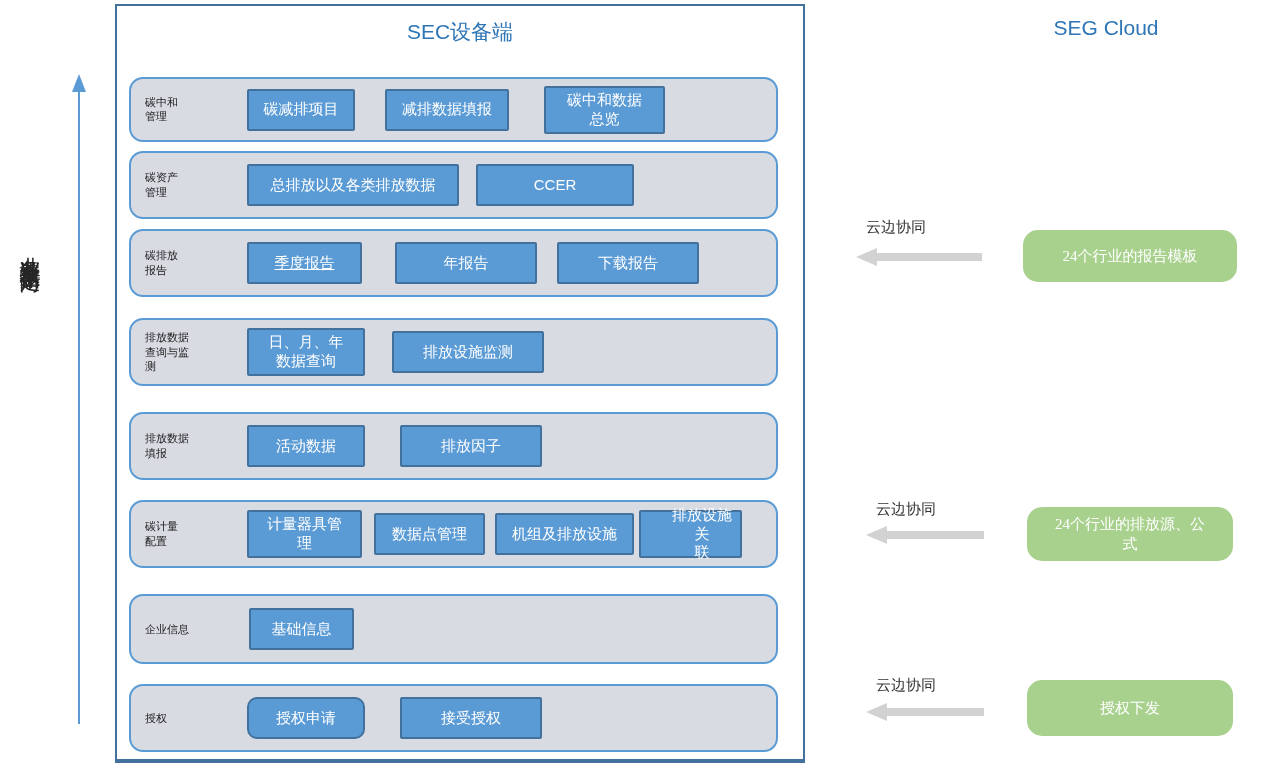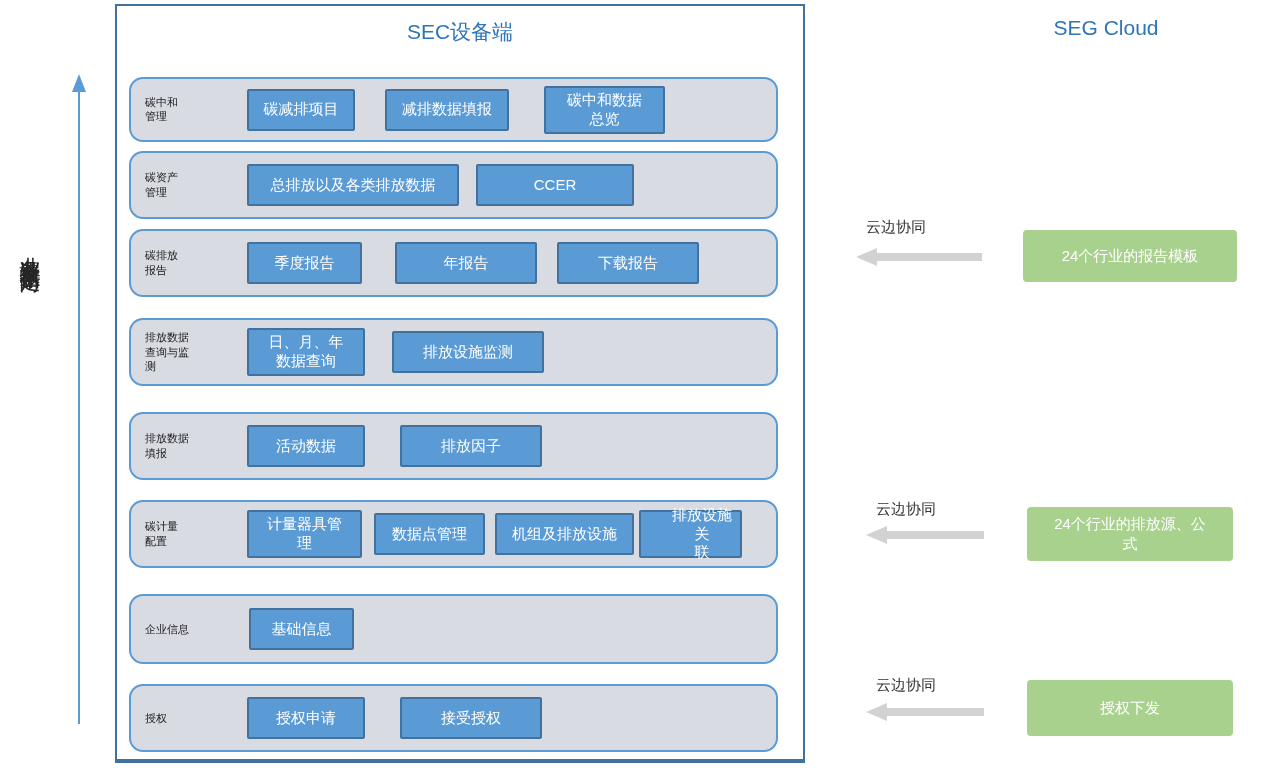--- a/index.html
+++ b/index.html
@@ -45,24 +45,24 @@
   }
   .btn.tall{height:48px;font-family:Liberation Serif, serif;}
 
   
   .cloud-title{
     left:1000px;top:16px;width:212px;text-align:center;
     color:#2E75B6;font-size:21px;
   }
   .sync-label{font-size:15px;color:#333333;}
   .cloud-box{
-    background:#A9D18E;border-radius:4px;box-sizing:border-box;
+    background:#A9D18E;border-radius:15px;box-sizing:border-box;
     color:#ffffff;font-size:15px;line-height:1.35;
     display:flex;align-items:center;justify-content:center;
-    text-align:center;white-space:pre-line;padding:2px 10px;
+    text-align:center;white-space:pre-line;padding:2px 10px;font-family:Liberation Serif, serif;
   }
 </style>
 </head>
 <body>
 
 <div class="abs flow-label">业务逻辑及数据走向</div>
 
 <svg class="abs flow-arrow" width="22" height="654" viewBox="0 0 22 654">
   <line x1="11" y1="14" x2="11" y2="650" stroke="#5B9BD5" stroke-width="2"></line>
   <polygon points="11,0 4,18 18,18" fill="#5B9BD5"></polygon>
@@ -83,21 +83,21 @@
   <div class="row" style="top:145px;height:68px;">
     <div class="row-label">碳资产
 管理</div>
     <div class="btn" style="left:116px;width:212px;">总排放以及各类排放数据</div>
     <div class="btn" style="left:345px;width:158px;">CCER</div>
   </div>
 
   <div class="row" style="top:223px;height:68px;">
     <div class="row-label">碳排放
 报告</div>
-    <div class="btn" style="left:116px;width:115px;">季度报告</div>
+    <div class="btn" style="left:116px;width:115px;text-decoration:underline;">季度报告</div>
     <div class="btn" style="left:264px;width:142px;">年报告</div>
     <div class="btn" style="left:426px;width:142px;">下载报告</div>
   </div>
 
   <div class="row" style="top:312px;height:68px;">
     <div class="row-label">排放数据
 查询与监
 测</div>
     <div class="btn tall" style="left:116px;width:118px;">日、月、年
 数据查询</div>
@@ -122,21 +122,21 @@
 联</div>
   </div>
 
   <div class="row" style="top:588px;height:70px;">
     <div class="row-label">企业信息</div>
     <div class="btn" style="left:118px;width:105px;">基础信息</div>
   </div>
 
   <div class="row" style="top:678px;height:68px;">
     <div class="row-label">授权</div>
-    <div class="btn" style="left:116px;width:118px;">授权申请</div>
+    <div class="btn" style="left:116px;width:118px;border-radius:10px;">授权申请</div>
     <div class="btn" style="left:269px;width:142px;">接受授权</div>
   </div>
 </div>
 
 <div class="abs cloud-title">SEG Cloud</div>
 
 <div class="abs sync-label" style="left:866px;top:218px;">云边协同</div>
 <svg class="abs" style="left:856px;top:247px;" width="126" height="20" viewBox="0 0 126 20">
   <polygon points="0,10 21,1 21,6 126,6 126,14 21,14 21,19" fill="#D2D2D2"></polygon>
 </svg>

